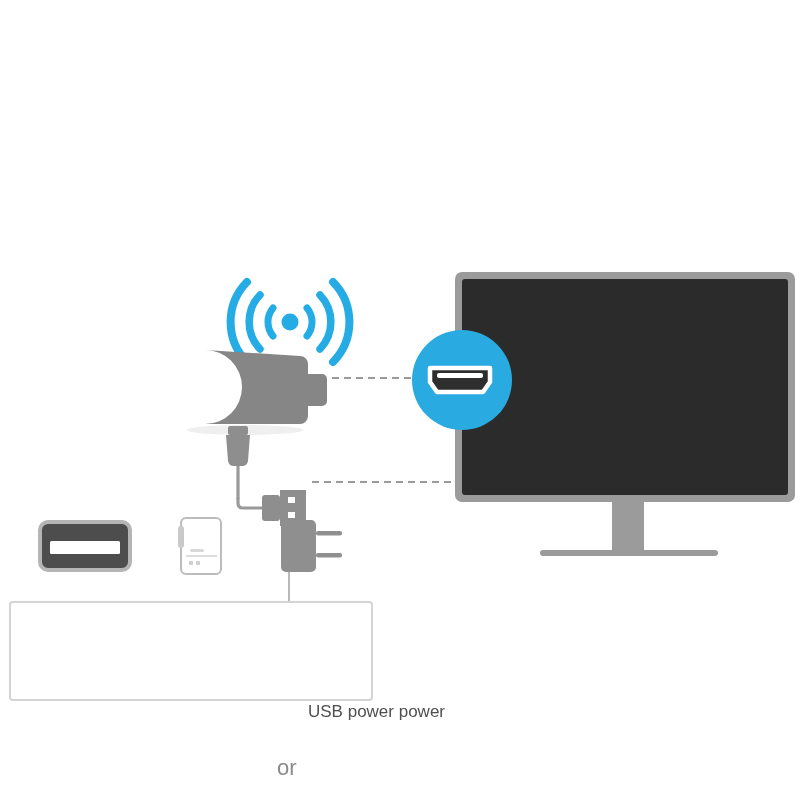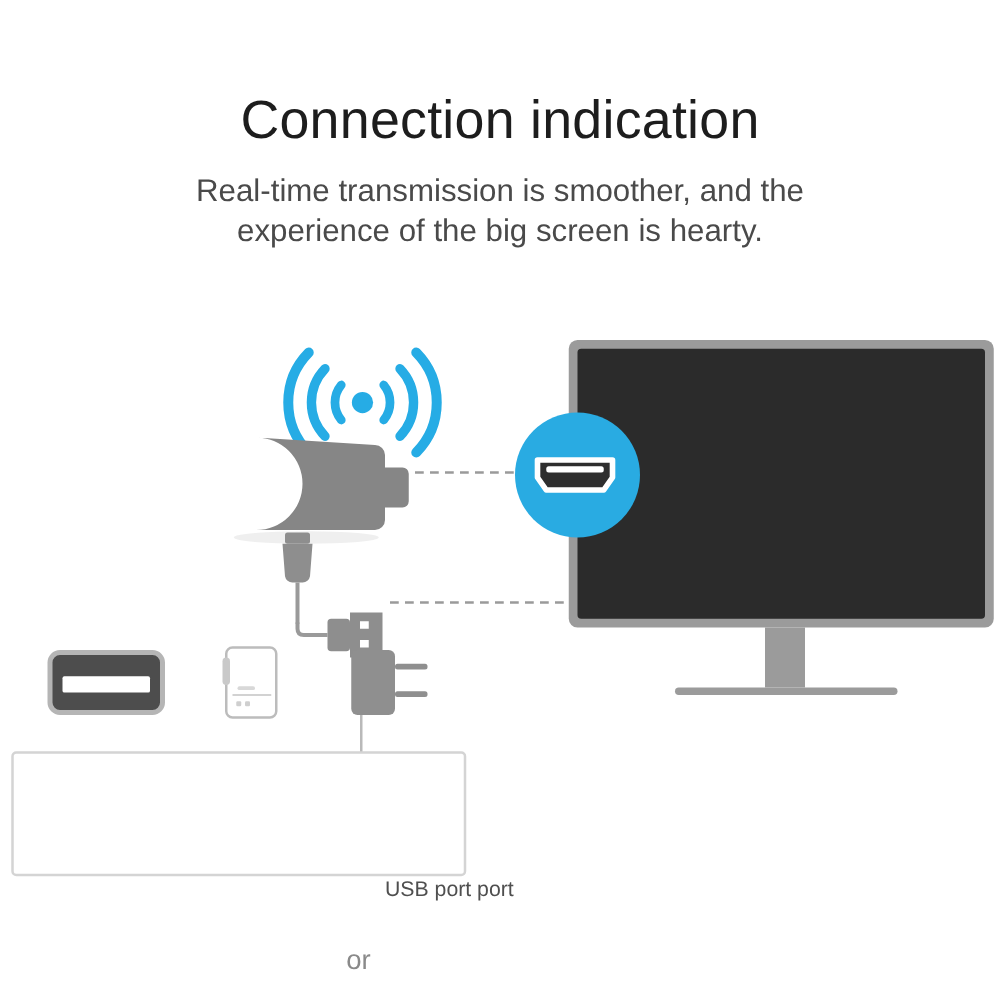--- a/index.html
+++ b/index.html
@@ -68,24 +68,20 @@
     white-space: nowrap;
   }
   .lbl-usb-port   { left: 308px; top: 452px; }
   .lbl-or         { left: 277px; top: 505px; font-size: 22px; color: #8a8a8a; }
 </style>
 </head>
 <body>
 
 <div id="page">
 
-  <div class="header">
-    <div class="title">Connection indication</div>
-    <div class="subtitle">Real-time transmission is smoother, and the experience of the big screen is hearty.</div>
-  </div>
 
   <div class="stage">
 
     <svg width="800" height="550" viewBox="0 0 800 550" xmlns="http://www.w3.org/2000/svg">
 
       <g fill="none" stroke="#26ACE5" stroke-linecap="round">
 
         <circle cx="290" cy="72" r="8.5" fill="#26ACE5" stroke="none"></circle>
 
         <path d="M 307 58 A 22 22 0 0 1 307 86" stroke-width="7"></path>
@@ -182,19 +178,19 @@
 
         <g>
           <rect x="281" y="270" width="35" height="52" rx="5" fill="#8f8f8f"></rect>
           <rect x="316" y="281" width="26" height="4.5" rx="2" fill="#8f8f8f"></rect>
           <rect x="316" y="303" width="26" height="4.5" rx="2" fill="#8f8f8f"></rect>
         </g>
       </g>
 
     </svg>
 
-    <span class="lbl lbl-usb-port">USB port port</span>
+    <span class="lbl lbl-usb-port">USB power power</span>
 
     <span class="lbl lbl-or">or</span>
 
   </div>
 
 </div>
 
 </body></html>

